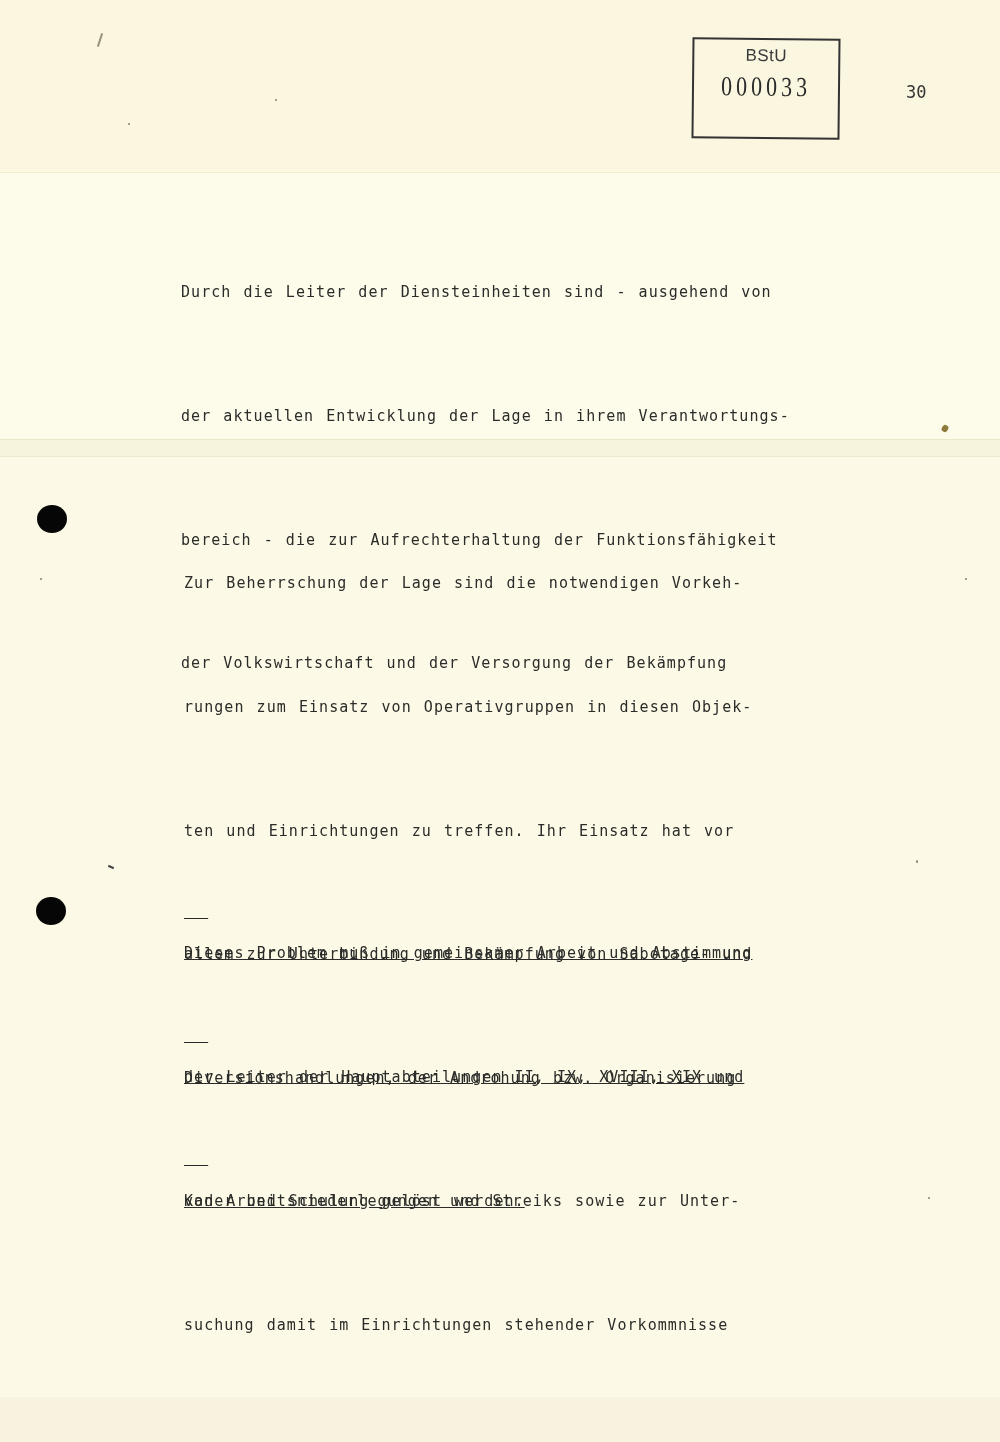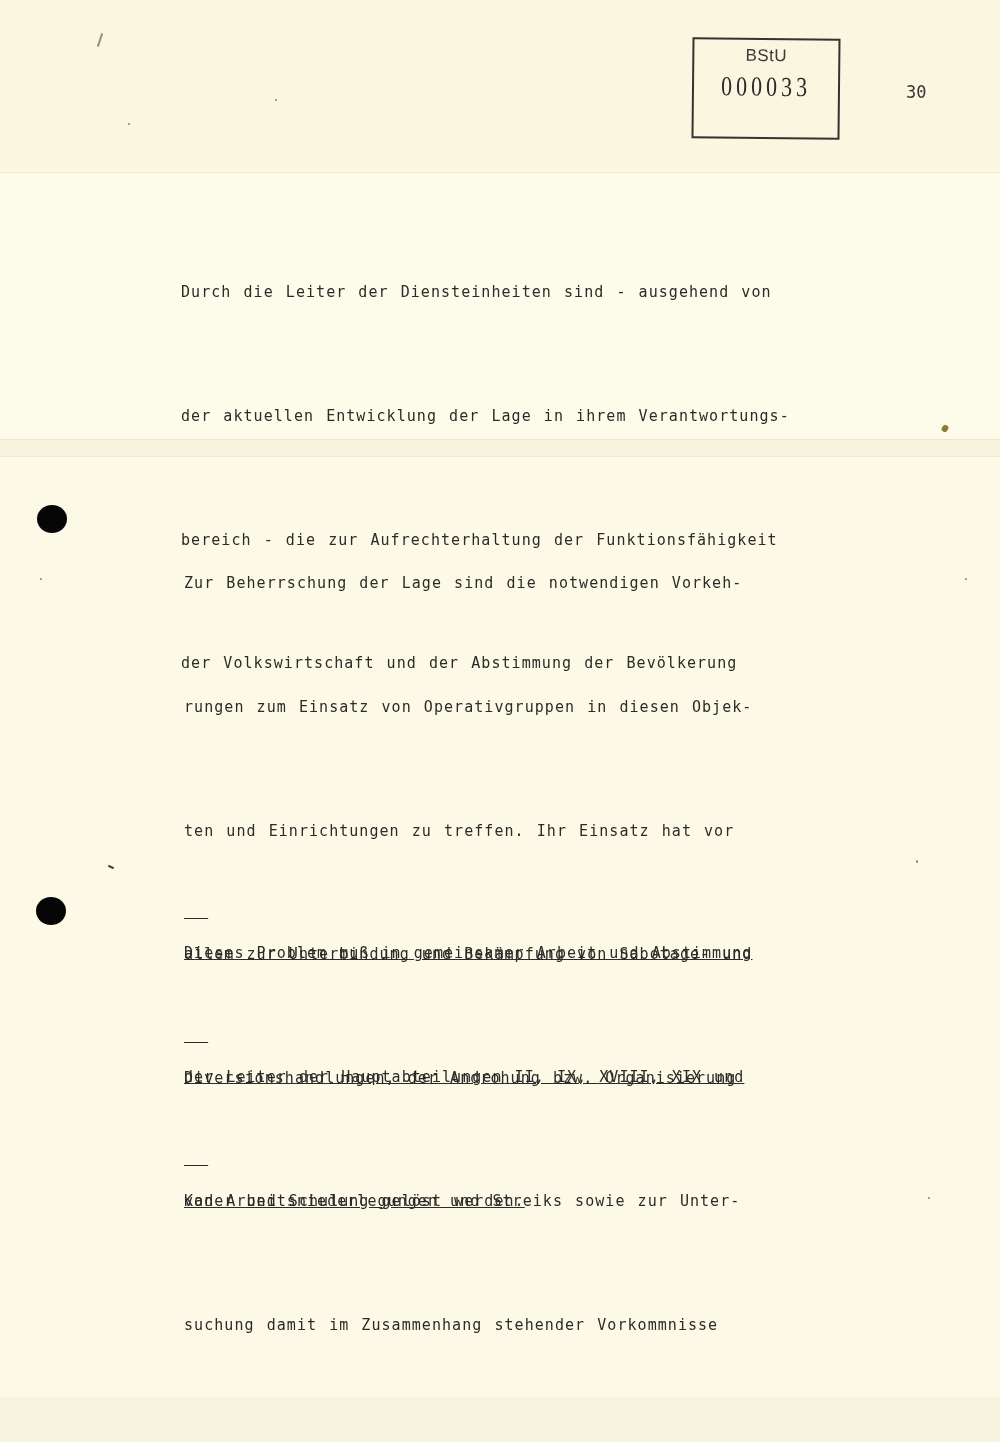--- a/index.html
+++ b/index.html
@@ -165,31 +165,31 @@
   <div class="stamp-org">BStU</div>
   <div class="stamp-num">000033</div>
 </div>
 
 <div class="page-number">30</div>
 
 <div class="para para1">
   <span class="line">Durch die Leiter der Diensteinheiten sind - ausgehend von</span>
   <span class="line">der aktuellen Entwicklung der Lage in ihrem Verantwortungs-</span>
   <span class="line">bereich - die zur Aufrechterhaltung der Funktionsfähigkeit</span>
-  <span class="line">der Volkswirtschaft und der Abstimmung der Bevölkerung</span>
+  <span class="line">der Volkswirtschaft und der Versorgung der Bekämpfung</span>
 </div>
 
 <div class="para para2">
   <span class="line">Zur Beherrschung der Lage sind die notwendigen Vorkeh-</span>
   <span class="line">rungen zum Einsatz von Operativgruppen in diesen Objek-</span>
   <span class="line">ten und Einrichtungen zu treffen. Ihr Einsatz hat vor</span>
   <span class="line">allem zur Unterbindung und Bekämpfung von Sabotage- und</span>
   <span class="line">Diversionshandlungen, der Androhung bzw. Organisierung</span>
   <span class="line">von Arbeitsniederlegungen und Streiks sowie zur Unter-</span>
-  <span class="line">suchung damit im Zusammenhang stehender Vorkommnisse</span>
+  <span class="line">suchung damit im Einrichtungen stehender Vorkommnisse</span>
   <span class="line">zu erfolgen. Wir müssen darauf vorbereitet sein.</span>
 </div>
 
 <div class="para para3">
   <span class="line">Dieses Problem muß in gemeinsamer Arbeit und Abstimmung</span>
   <span class="line">der Leiter der Hauptabteilungen II, IX, XVIII, XIX und</span>
   <span class="line">Kader und Schulung gelöst werden.</span>
 </div>
 
 <div class="hole hole-1"></div>

